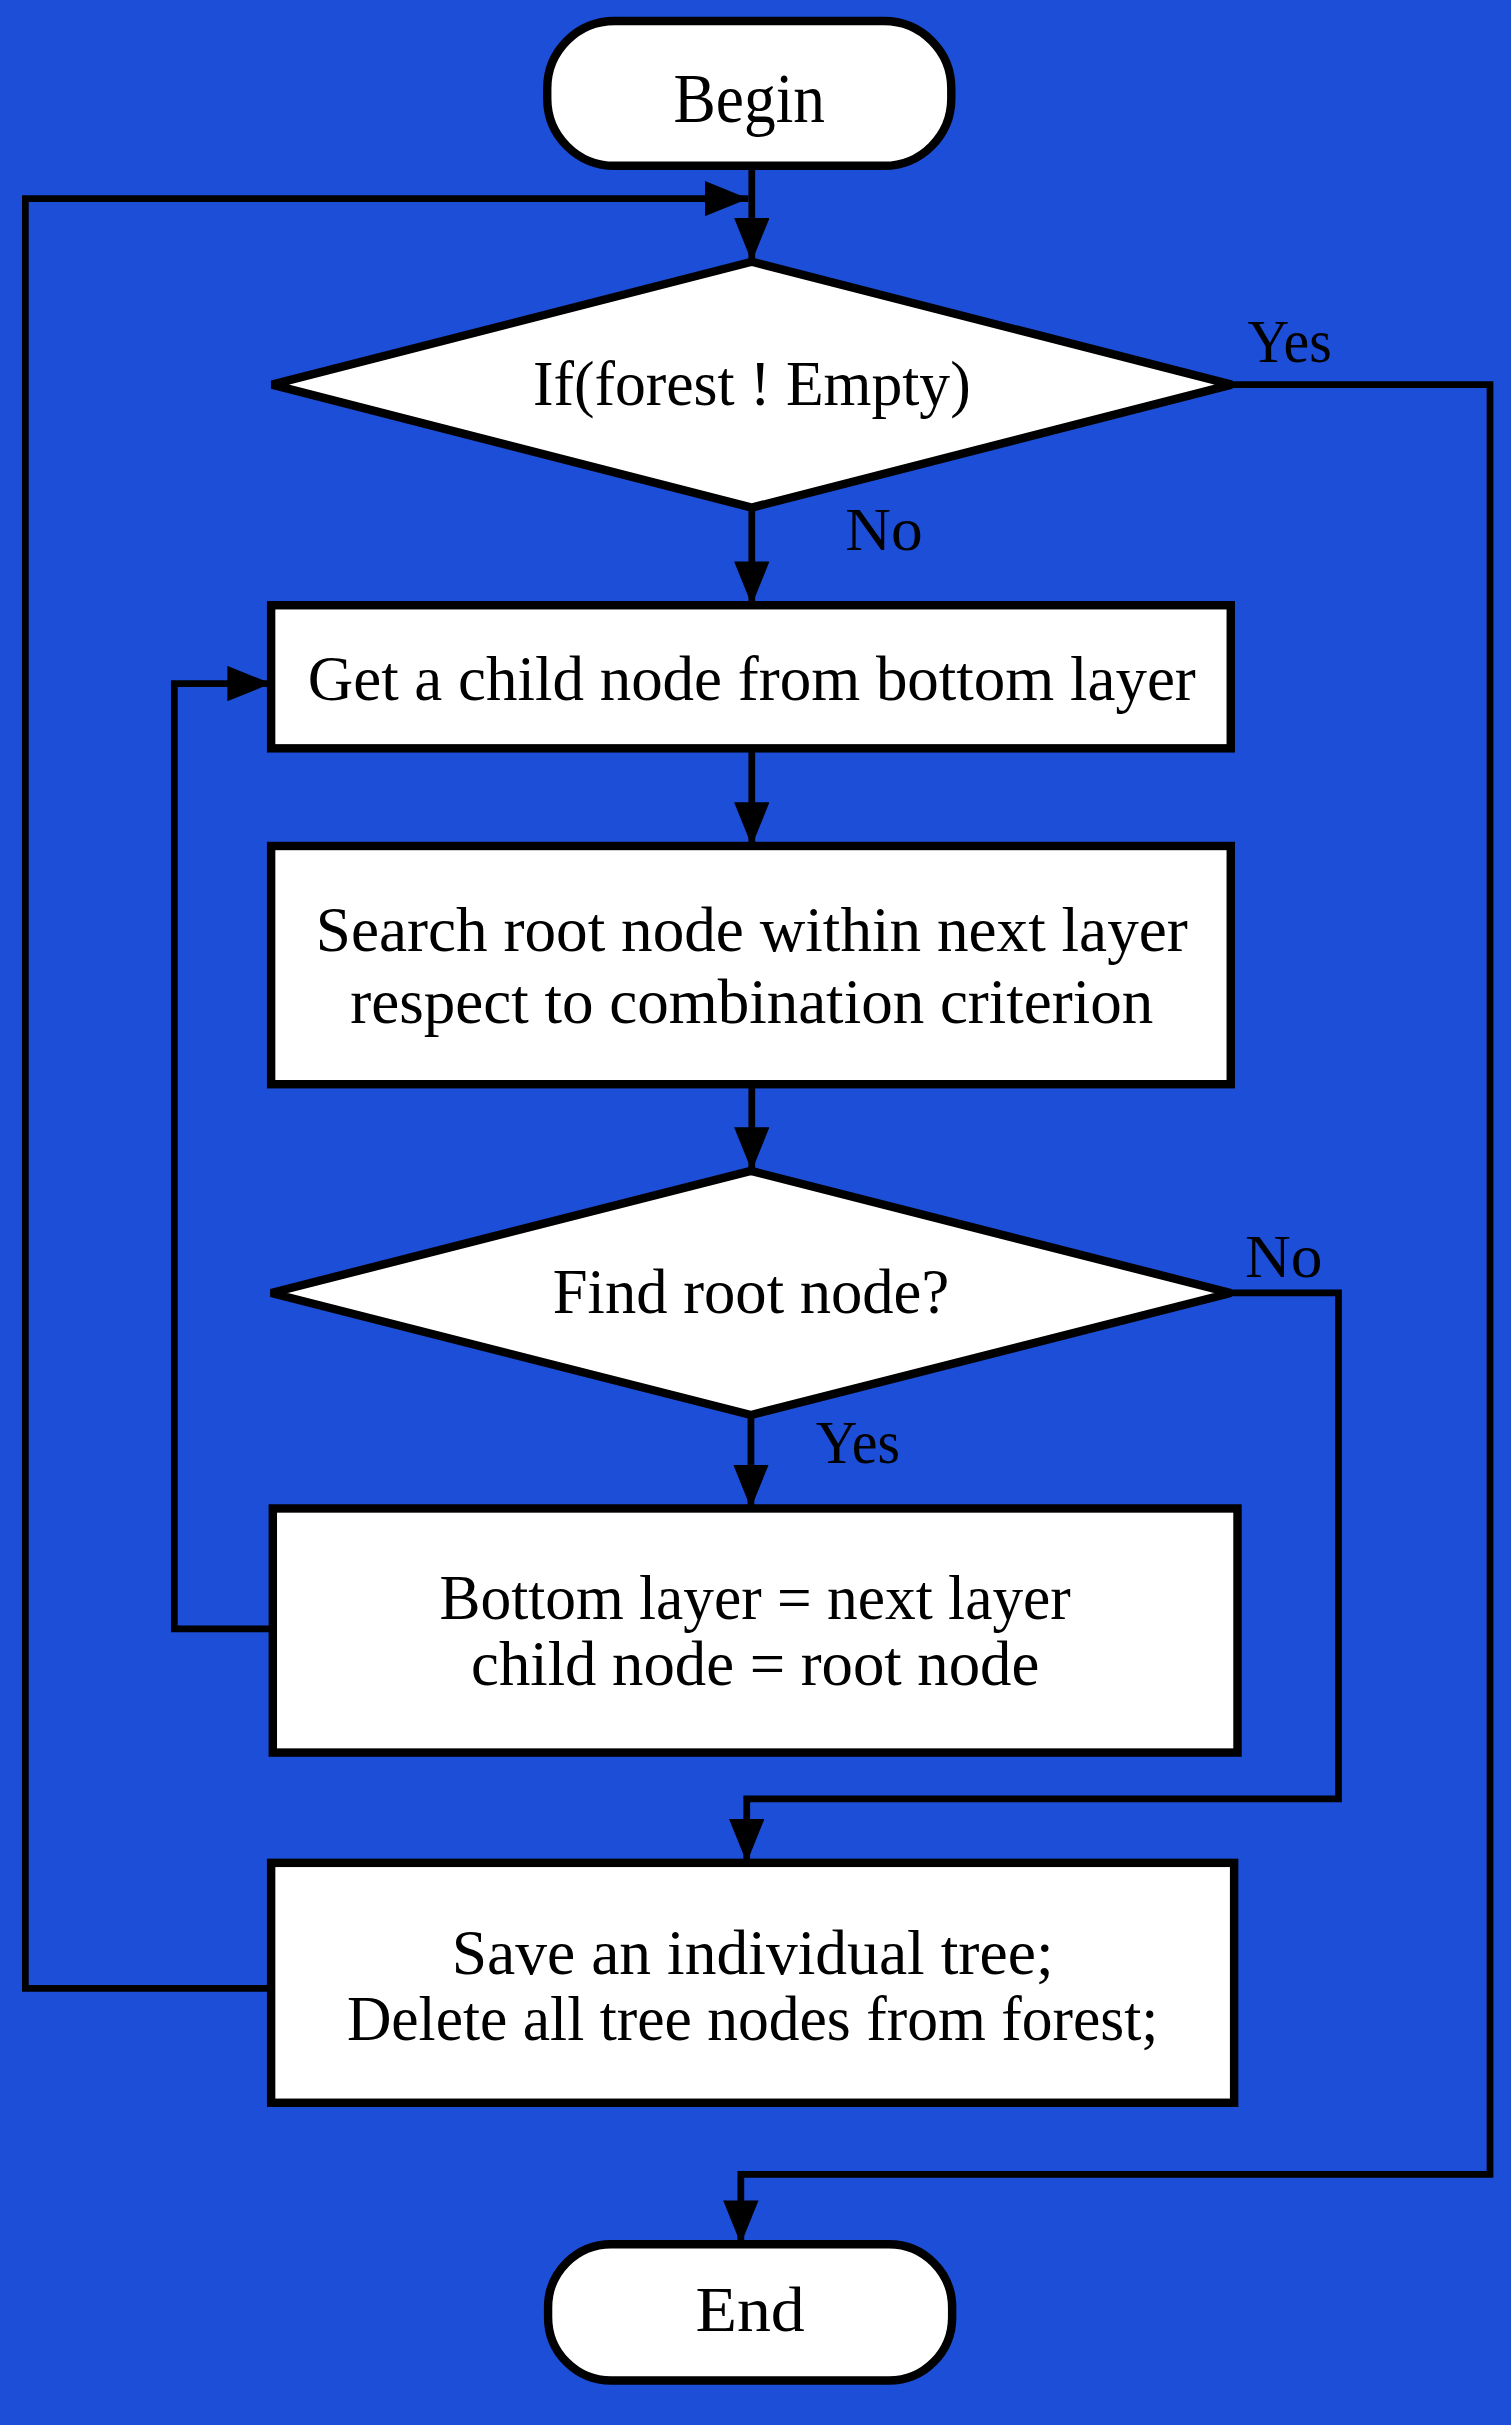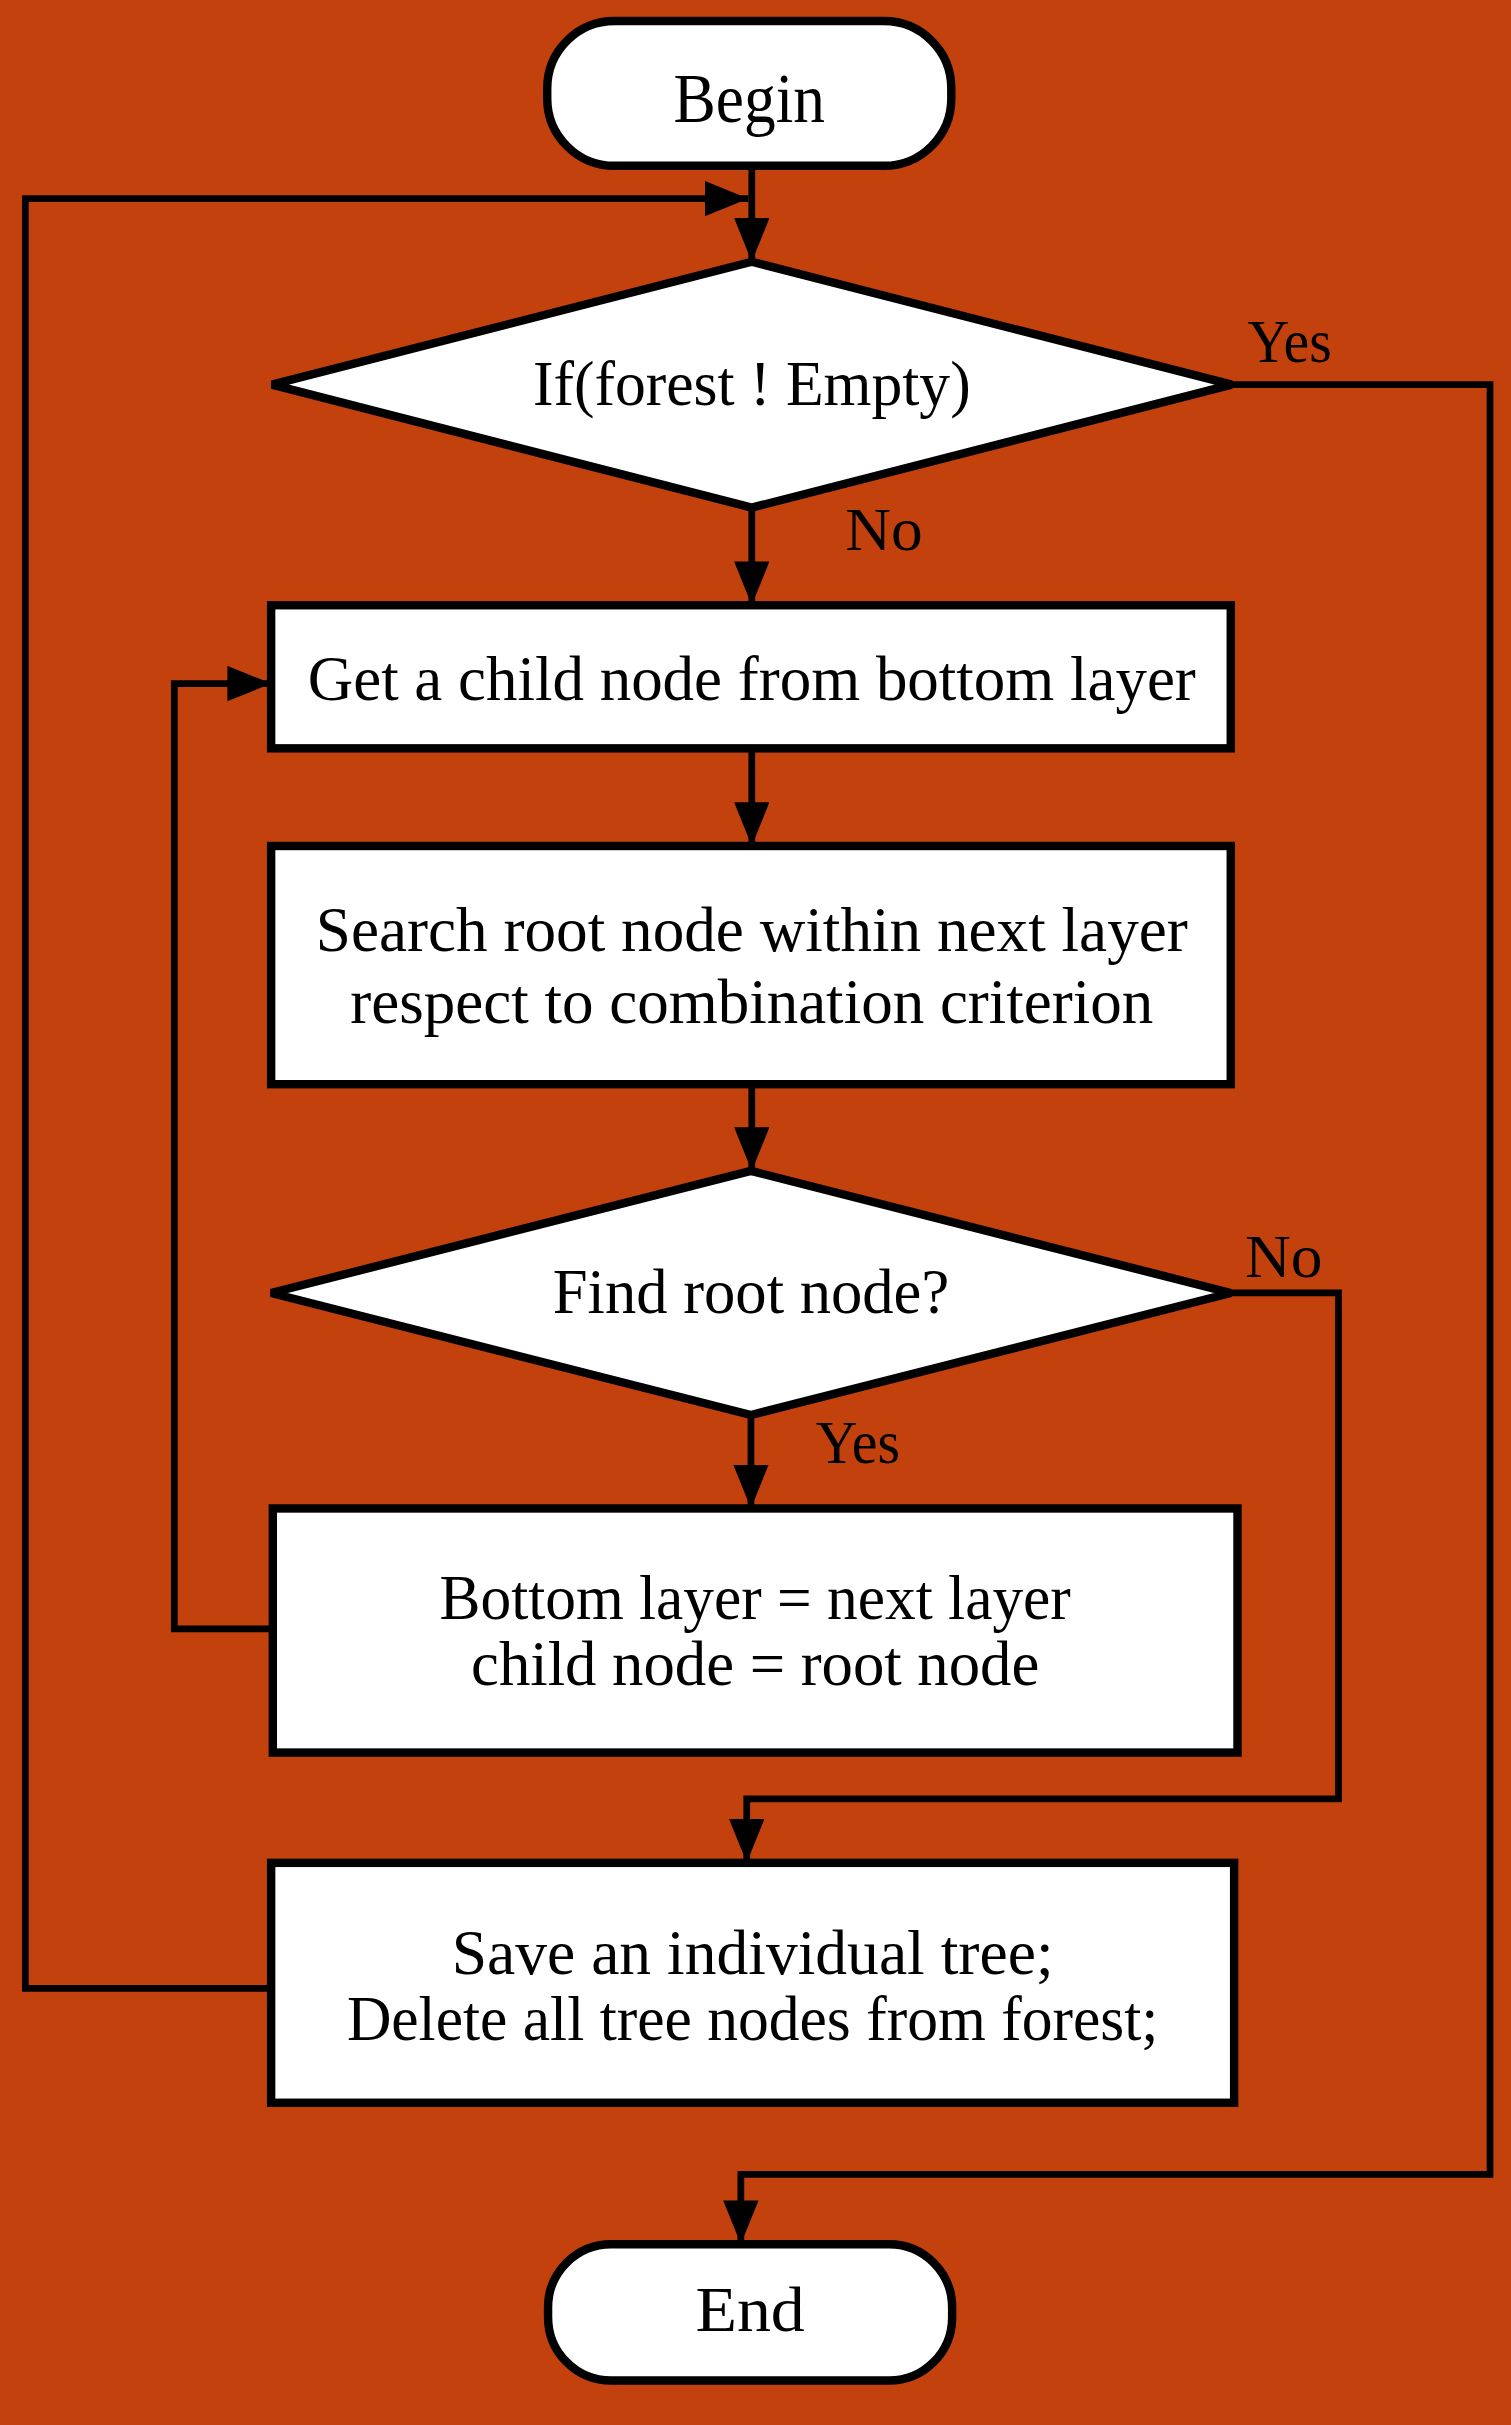--- a/index.html
+++ b/index.html
@@ -3,21 +3,21 @@
 <meta charset="utf-8">
 <style>
   html, body {
     margin: 0;
     padding: 0;
     background: #ffffff;
   }
   .canvas-wrap {
     width: 1512px;
     height: 2426px;
-    background: #c2410c;
+    background: #1d4ed8;
   }
   svg {
     display: block;
     width: 1512px;
     height: 2426px;
   }
   .shape {
     fill: #ffffff;
     stroke: #000000;
     stroke-width: 10;

